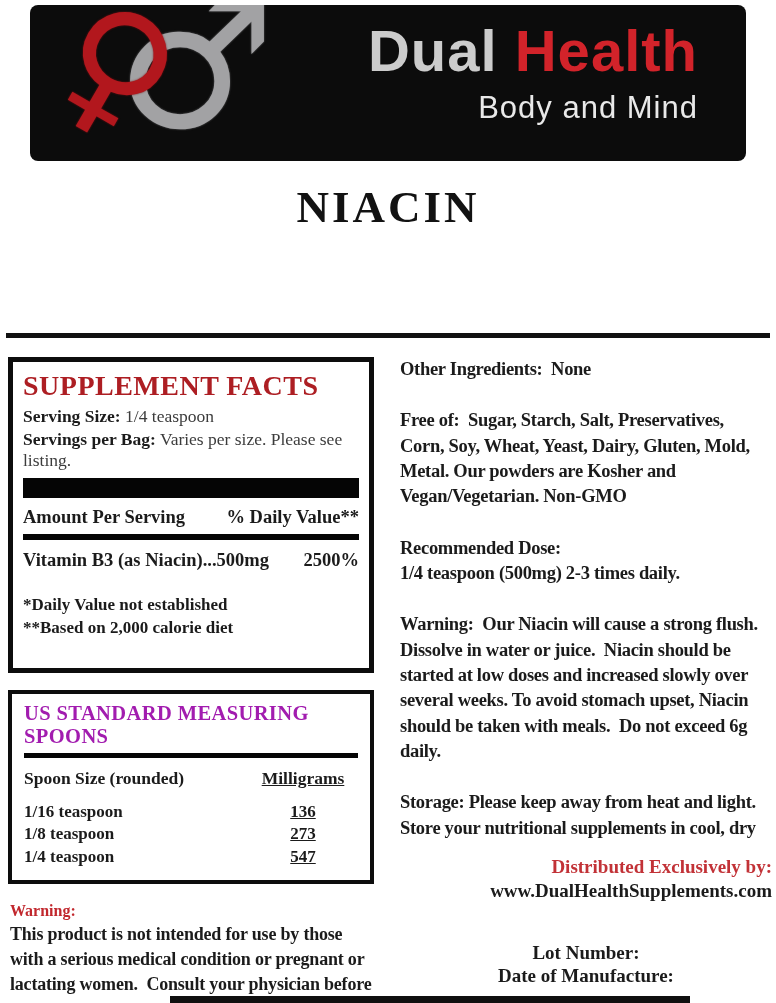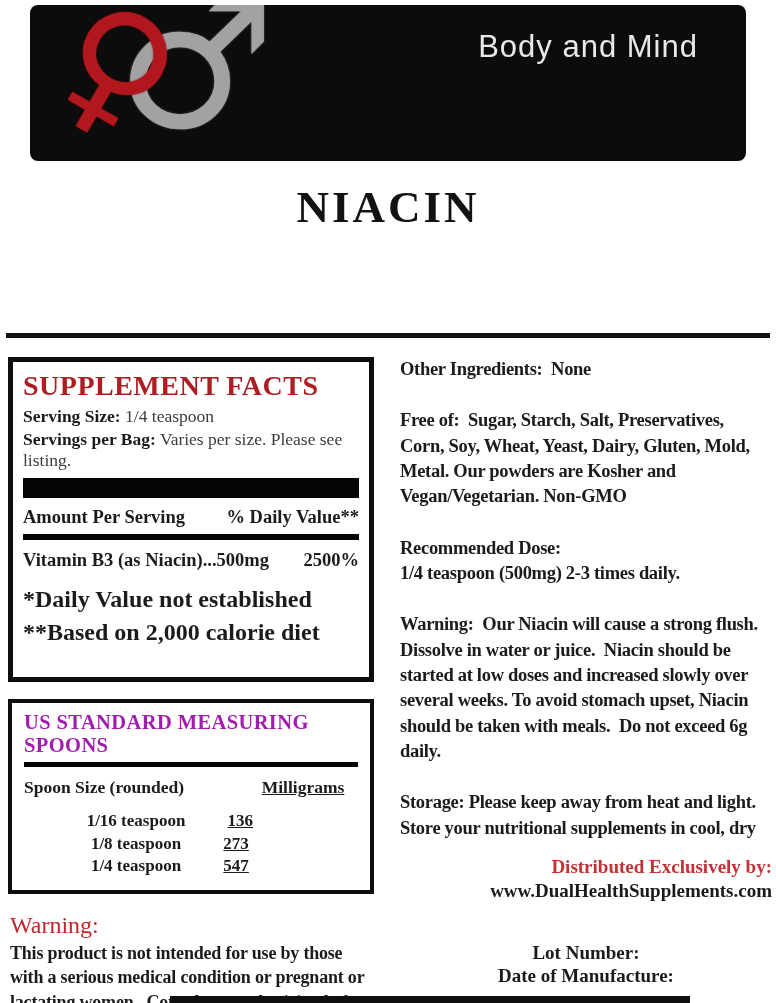--- a/index.html
+++ b/index.html
@@ -35,31 +35,31 @@
   
   .facts-box{border:5px solid #0d0d0d;padding:6px 10px 28px 10px;background:#fff;}
   .facts-title{color:#ad1e23;font-size:28px;font-weight:bold;letter-spacing:0.5px;margin:2px 0 4px 0;}
   .serving-line{font-size:17.5px;margin:2px 0;}
   .serving-line .lbl{font-weight:bold;}
   .serving-line .val{color:#3c3c3c;}
   .black-bar{height:20px;background:#050505;margin:7px 0 9px 0;}
   .facts-header-row{display:flex;justify-content:space-between;font-weight:bold;font-size:18.5px;margin:4px 0 6px 0;}
   .facts-rule{height:6px;background:#050505;margin:2px 0 10px 0;}
   .nutrient-row{display:flex;justify-content:space-between;font-weight:bold;font-size:18.5px;margin:10px 0 4px 0;align-items:flex-end;}
-  .facts-footnotes{margin-top:12px;font-weight:bold;font-size:24px;line-height:1.38;}
+  .facts-footnotes{margin-top:22px;font-weight:bold;font-size:17px;line-height:1.38;}
   
   .spoons-box{border:4px solid #0d0d0d;margin-top:17px;padding:8px 12px 12px 12px;}
   .spoons-title{color:#a21caf;font-size:20.5px;font-weight:bold;letter-spacing:0.4px;margin:0 0 5px 0;}
   .spoons-rule{height:5px;background:#050505;margin:0 0 10px 0;}
   .spoons-header{display:flex;justify-content:space-between;font-weight:bold;font-size:17.5px;margin-bottom:12px;gap:18px;}
-  .spoon-row{display:flex;justify-content:center;font-weight:bold;font-size:17px;line-height:1.32;}
+  .spoon-row{display:flex;justify-content:space-between;font-weight:bold;font-size:17px;line-height:1.32;}
   .mg-col{width:110px;text-align:center;flex:0 0 110px;text-decoration:underline;}
   
   .warning-block{margin-top:18px;padding-left:2px;}
-  .warning-label{color:#c1272d;font-weight:normal;font-size:24px;margin:0 0 2px 0;}
+  .warning-label{color:#c1272d;font-weight:bold;font-size:16px;margin:0 0 2px 0;}
   .warning-text{font-weight:bold;font-size:18px;line-height:1.38;letter-spacing:-0.2px;white-space:pre-wrap;margin:0;}
   
   .rp{font-weight:bold;font-size:18.5px;line-height:1.37;letter-spacing:-0.3px;white-space:pre-wrap;margin:0;}
   .rp+.rp{margin-top:26px;}
   .dose-label{margin-top:26px;}
   .dose-line{margin-top:0;}
   .centered-block{text-align:right;margin-top:14px;}
   .dist-label{color:#c23237;font-weight:bold;font-size:19px;line-height:1.25;}
   .dist-line{font-weight:bold;font-size:19px;line-height:1.25;}
   .lot-block{text-align:center;margin-top:38px;}
@@ -69,20 +69,21 @@
 </style>
 </head>
 <body>
 
 <header class="banner">
   <div class="logo-symbols">
     <span class="male-sym">♂</span>
     <span class="female-sym">♀</span>
   </div>
   <div class="brand-text">
+    <div class="brand-name"><span class="brand-first">Dual </span><span class="brand-second">Health</span></div>
     <div class="tagline">Body and Mind</div>
   </div>
 </header>
 
 <h1 class="product-title">NIACIN</h1>
 
 <div class="big-rule"></div>
 
 <div class="columns">
 

